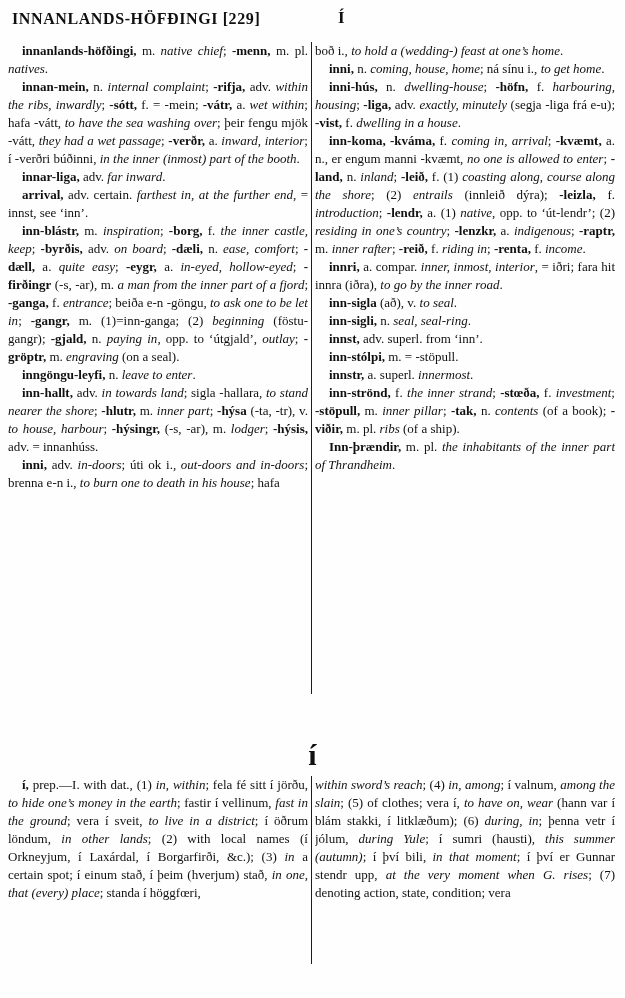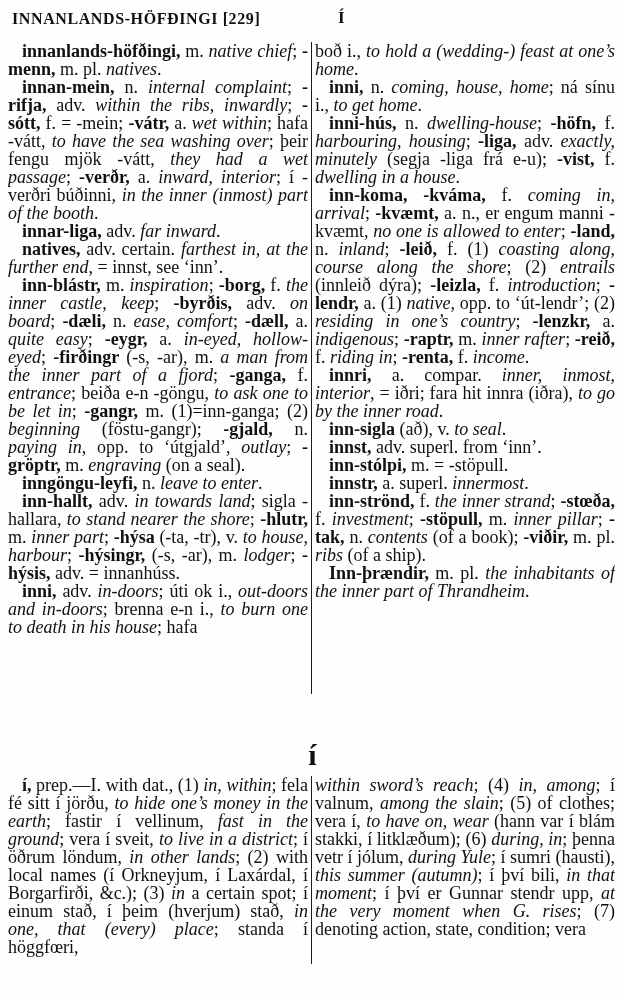--- a/index.html
+++ b/index.html
@@ -47,21 +47,21 @@
     top: 42px;
     height: 652px;
   }
   .bottom-section {
     top: 776px;
     height: 188px;
   }
   .col {
     width: 300px;
     overflow: hidden;
-    font-size: 18px;
+    font-size: 13px;
     line-height: 18px;
     text-align: justify;
   }
   .divider {
     width: 1px;
     background: #1c1c1c;
     margin: 0 3px;
   }
   .entry {
     margin: 0;
@@ -91,34 +91,35 @@
   <div class="page-header">
     <span class="header-left">INNANLANDS-HÖFÐINGI [229]</span>
     <span class="header-right">Í</span>
   </div>
 
   <div class="columns top-section">
     <div class="col">
         <p class="entry"><span class="hw">innanlands-höfðingi,</span><span> m. </span><span class="tr">native chief</span><span>; </span><span class="hw">-menn,</span><span> m. pl. </span><span class="tr">natives</span><span>.</span></p>
         <p class="entry"><span class="hw">innan-mein,</span><span> n. </span><span class="tr">internal complaint</span><span>; </span><span class="hw">-rifja,</span><span> adv. </span><span class="tr">within the ribs, inwardly</span><span>; </span><span class="hw">-sótt,</span><span> f. = -mein; </span><span class="hw">-vátr,</span><span> a. </span><span class="tr">wet within</span><span>; hafa -vátt, </span><span class="tr">to have the sea washing over</span><span>; þeir fengu mjök -vátt, </span><span class="tr">they had a wet passage</span><span>; </span><span class="hw">-verðr,</span><span> a. </span><span class="tr">inward, interior</span><span>; í -verðri búðinni, </span><span class="tr">in the inner (inmost) part of the booth</span><span>.</span></p>
         <p class="entry"><span class="hw">innar-liga,</span><span> adv. </span><span class="tr">far inward</span><span>.</span></p>
-        <p class="entry"><span class="hw">natives,</span><span> adv. certain. </span><span class="tr">farthest in, at the further end</span><span>, = innst, see ‘inn’.</span></p>
+        <p class="entry"><span class="hw">arrival,</span><span> adv. certain. </span><span class="tr">farthest in, at the further end</span><span>, = innst, see ‘inn’.</span></p>
         <p class="entry"><span class="hw">inn-blástr,</span><span> m. </span><span class="tr">inspiration</span><span>; </span><span class="hw">-borg,</span><span> f. </span><span class="tr">the inner castle, keep</span><span>; </span><span class="hw">-byrðis,</span><span> adv. </span><span class="tr">on board</span><span>; </span><span class="hw">-dæli,</span><span> n. </span><span class="tr">ease, comfort</span><span>; </span><span class="hw">-dæll,</span><span> a. </span><span class="tr">quite easy</span><span>; </span><span class="hw">-eygr,</span><span> a. </span><span class="tr">in-eyed, hollow-eyed</span><span>; </span><span class="hw">-firðingr</span><span> (-s, -ar), m. </span><span class="tr">a man from the inner part of a fjord</span><span>; </span><span class="hw">-ganga,</span><span> f. </span><span class="tr">entrance</span><span>; beiða e-n -göngu, </span><span class="tr">to ask one to be let in</span><span>; </span><span class="hw">-gangr,</span><span> m. (1)=inn-ganga; (2) </span><span class="tr">beginning</span><span> (föstu-gangr); </span><span class="hw">-gjald,</span><span> n. </span><span class="tr">paying in</span><span>, opp. to ‘útgjald’, </span><span class="tr">outlay</span><span>; </span><span class="hw">-gröptr,</span><span> m. </span><span class="tr">engraving</span><span> (on a seal).</span></p>
         <p class="entry"><span class="hw">inngöngu-leyfi,</span><span> n. </span><span class="tr">leave to enter</span><span>.</span></p>
         <p class="entry"><span class="hw">inn-hallt,</span><span> adv. </span><span class="tr">in towards land</span><span>; sigla -hallara, </span><span class="tr">to stand nearer the shore</span><span>; </span><span class="hw">-hlutr,</span><span> m. </span><span class="tr">inner part</span><span>; </span><span class="hw">-hýsa</span><span> (-ta, -tr), v. </span><span class="tr">to house, harbour</span><span>; </span><span class="hw">-hýsingr,</span><span> (-s, -ar), m. </span><span class="tr">lodger</span><span>; </span><span class="hw">-hýsis,</span><span> adv. = innanhúss.</span></p>
         <p class="entry"><span class="hw">inni,</span><span> adv. </span><span class="tr">in-doors</span><span>; úti ok i., </span><span class="tr">out-doors and in-doors</span><span>; brenna e-n i., </span><span class="tr">to burn one to death in his house</span><span>; hafa</span></p>
       </div>
     <div class="divider"></div>
     <div class="col">
         <p class="entry cont"><span>boð i., </span><span class="tr">to hold a (wedding-) feast at one’s home</span><span>.</span></p>
         <p class="entry"><span class="hw">inni,</span><span> n. </span><span class="tr">coming, house, home</span><span>; ná sínu i., </span><span class="tr">to get home</span><span>.</span></p>
         <p class="entry"><span class="hw">inni-hús,</span><span> n. </span><span class="tr">dwelling-house</span><span>; </span><span class="hw">-höfn,</span><span> f. </span><span class="tr">harbouring, housing</span><span>; </span><span class="hw">-liga,</span><span> adv. </span><span class="tr">exactly, minutely</span><span> (segja -liga frá e-u); </span><span class="hw">-vist,</span><span> f. </span><span class="tr">dwelling in a house</span><span>.</span></p>
         <p class="entry"><span class="hw">inn-koma, -kváma,</span><span> f. </span><span class="tr">coming in, arrival</span><span>; </span><span class="hw">-kvæmt,</span><span> a. n., er engum manni -kvæmt, </span><span class="tr">no one is allowed to enter</span><span>; </span><span class="hw">-land,</span><span> n. </span><span class="tr">inland</span><span>; </span><span class="hw">-leið,</span><span> f. (1) </span><span class="tr">coasting along, course along the shore</span><span>; (2) </span><span class="tr">entrails</span><span> (innleið dýra); </span><span class="hw">-leizla,</span><span> f. </span><span class="tr">introduction</span><span>; </span><span class="hw">-lendr,</span><span> a. (1) </span><span class="tr">native</span><span>, opp. to ‘út-lendr’; (2) </span><span class="tr">residing in one’s country</span><span>; </span><span class="hw">-lenzkr,</span><span> a. </span><span class="tr">indigenous</span><span>; </span><span class="hw">-raptr,</span><span> m. </span><span class="tr">inner rafter</span><span>; </span><span class="hw">-reið,</span><span> f. </span><span class="tr">riding in</span><span>; </span><span class="hw">-renta,</span><span> f. </span><span class="tr">income</span><span>.</span></p>
         <p class="entry"><span class="hw">innri,</span><span> a. compar. </span><span class="tr">inner, inmost, interior</span><span>, = iðri; fara hit innra (iðra), </span><span class="tr">to go by the inner road</span><span>.</span></p>
         <p class="entry"><span class="hw">inn-sigla</span><span> (að), v. </span><span class="tr">to seal</span><span>.</span></p>
+        <p class="entry"><span class="hw">inn-sigli,</span><span> n. </span><span class="tr">seal, seal-ring</span><span>.</span></p>
         <p class="entry"><span class="hw">innst,</span><span> adv. superl. from ‘inn’.</span></p>
         <p class="entry"><span class="hw">inn-stólpi,</span><span> m. = -stöpull.</span></p>
         <p class="entry"><span class="hw">innstr,</span><span> a. superl. </span><span class="tr">innermost</span><span>.</span></p>
         <p class="entry"><span class="hw">inn-strönd,</span><span> f. </span><span class="tr">the inner strand</span><span>; </span><span class="hw">-stœða,</span><span> f. </span><span class="tr">investment</span><span>; </span><span class="hw">-stöpull,</span><span> m. </span><span class="tr">inner pillar</span><span>; </span><span class="hw">-tak,</span><span> n. </span><span class="tr">contents</span><span> (of a book); </span><span class="hw">-viðir,</span><span> m. pl. </span><span class="tr">ribs</span><span> (of a ship).</span></p>
         <p class="entry"><span class="hw">Inn-þrændir,</span><span> m. pl. </span><span class="tr">the inhabitants of the inner part of Thrandheim</span><span>.</span></p>
       </div>
   </div>
 
   <div class="section-heading">í</div>
 

